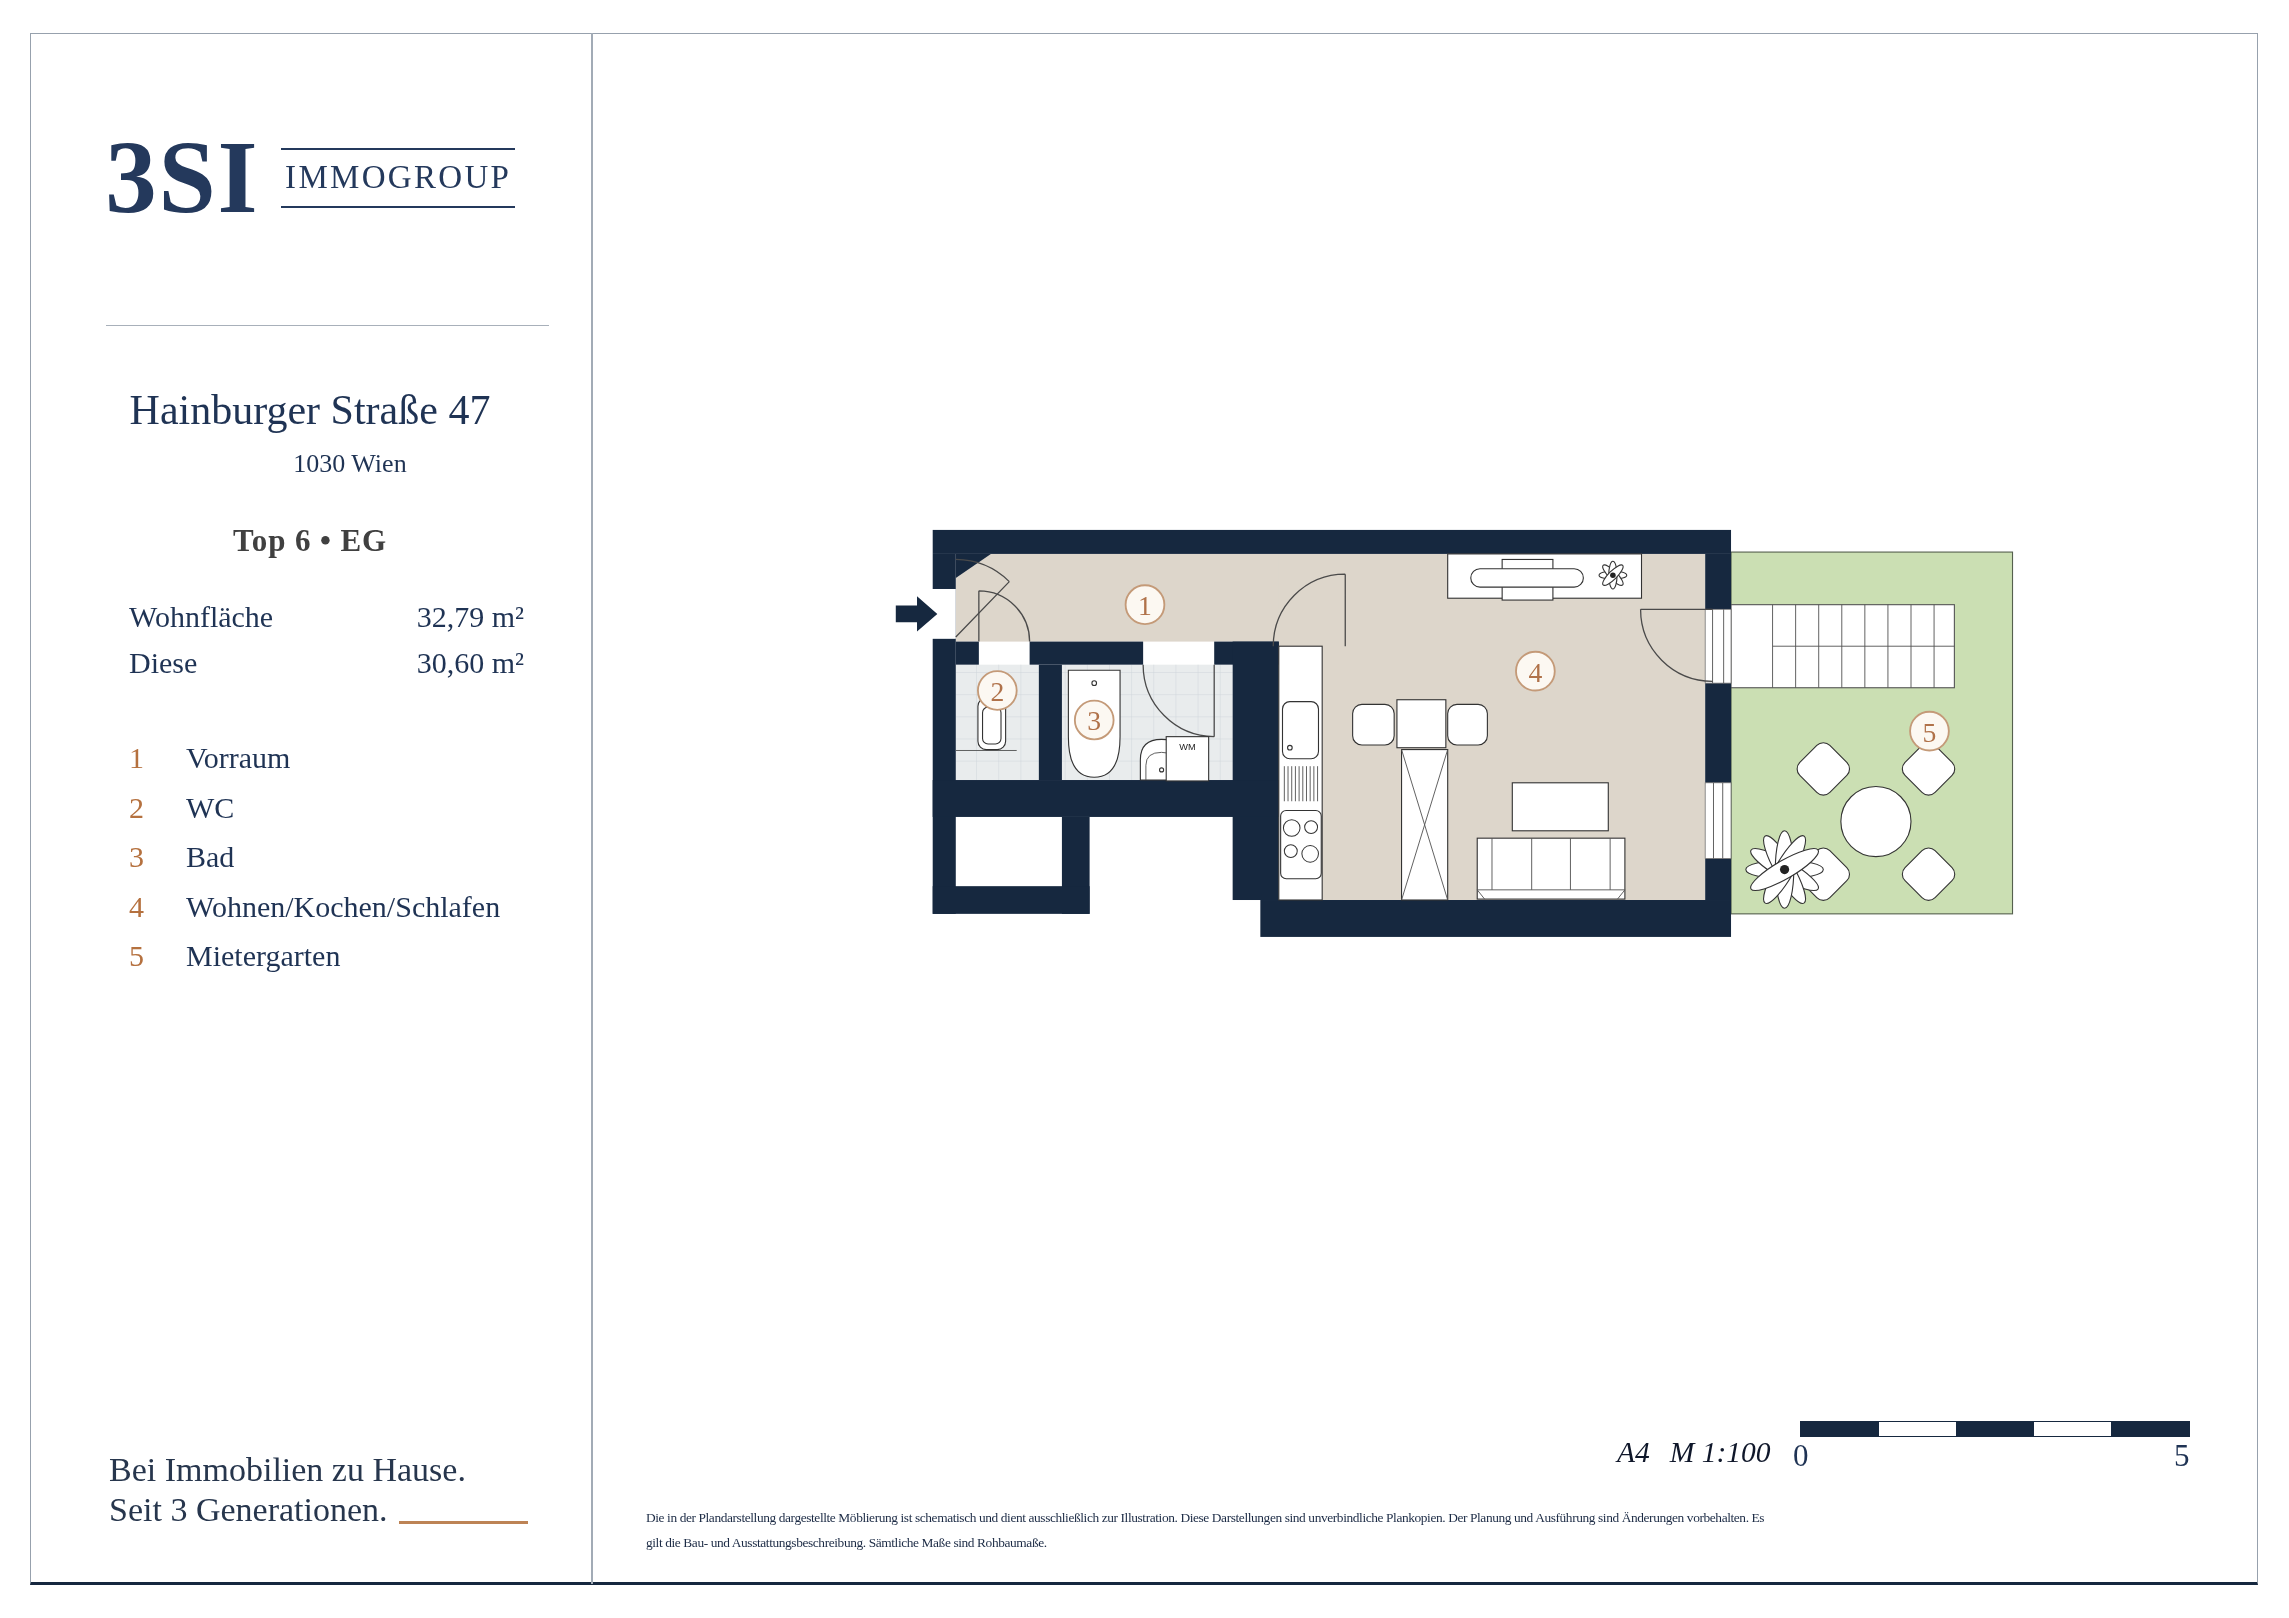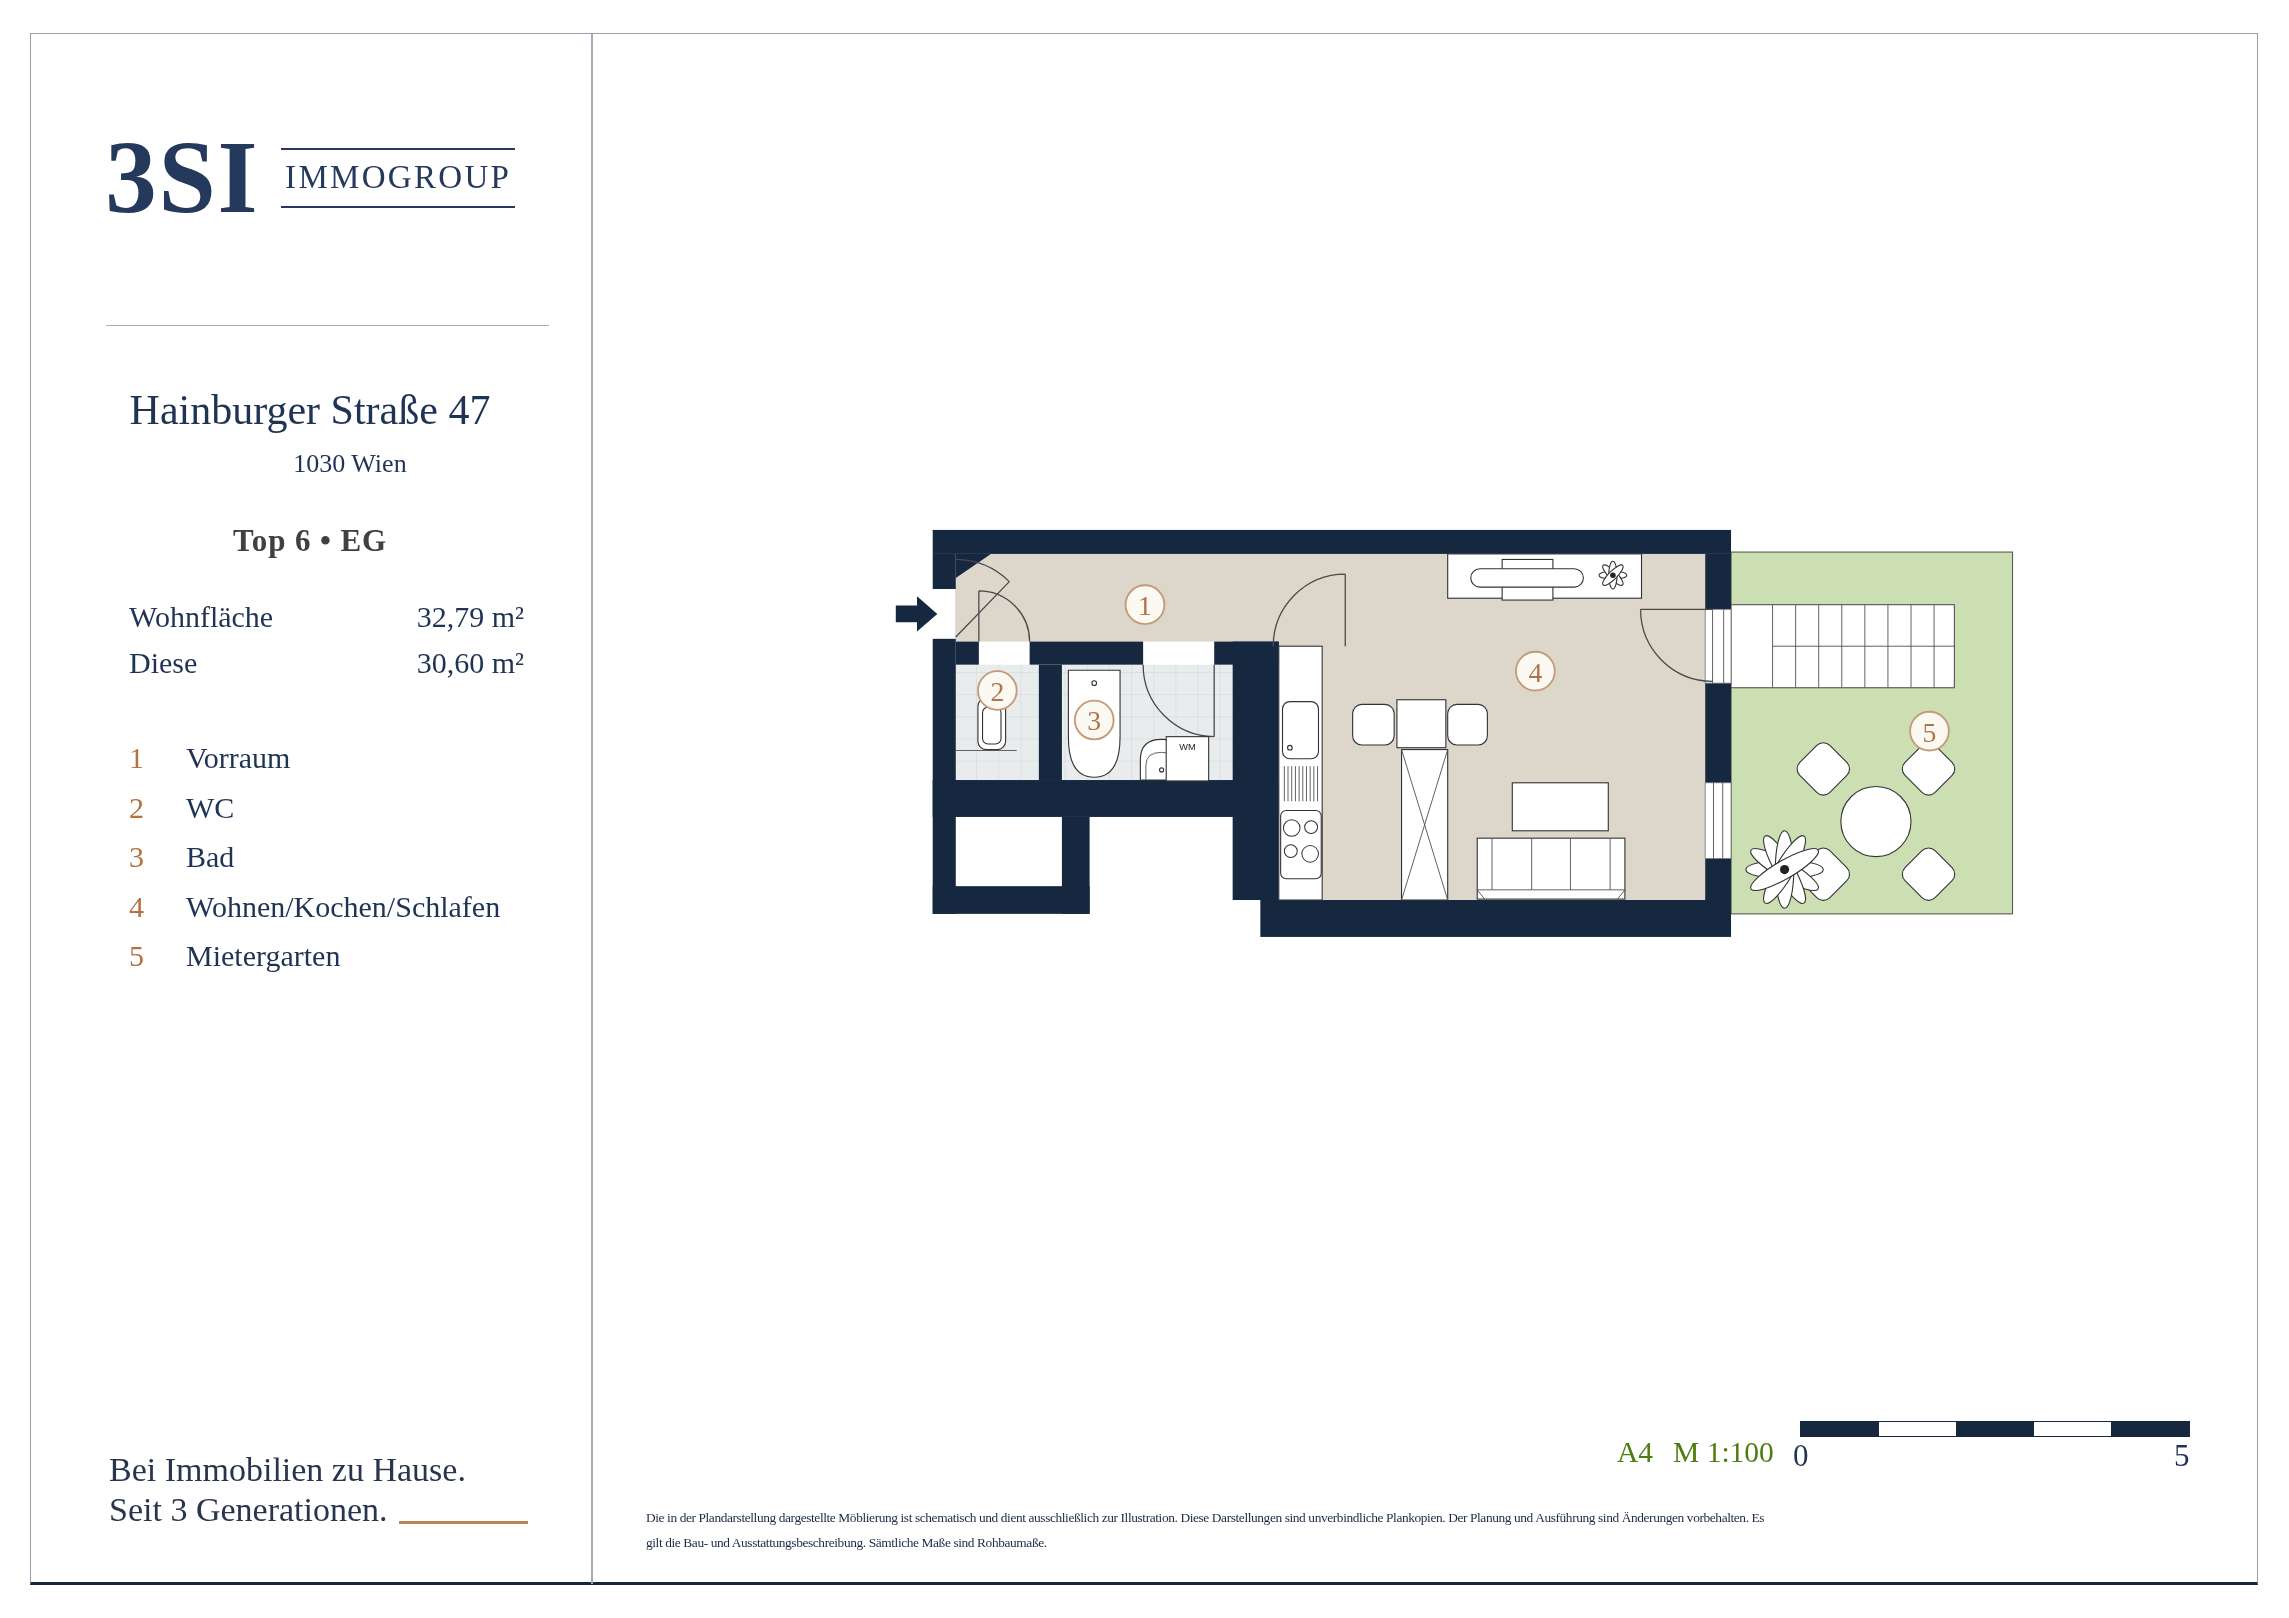--- a/index.html
+++ b/index.html
@@ -30,22 +30,22 @@
   .legend-num{width:57px;color:#b5713f;}
   .legend-label{color:#1f3354;}
   .tagline1{position:absolute;left:109px;top:1451px;font-size:34px;color:#27364d;}
   .tagline2{position:absolute;left:109px;top:1491px;font-size:34px;color:#27364d;}
   .bronze-rule{position:absolute;left:399px;top:1521px;width:129px;height:2.8px;background:#bd8355;}
 
   
   .plan-wrap{position:absolute;left:891px;top:517px;width:1154px;height:443px;}
 
   
-  .sheet-info{position:absolute;left:1617px;top:1436px;font-size:29.5px;color:#4d7c0f;
-              display:flex;gap:20px;}
+  .sheet-info{position:absolute;left:1617px;top:1436px;font-size:29.5px;color:#0f172a;
+              display:flex;gap:20px;font-style:italic;}
   .scale-bar{position:absolute;left:1800px;top:1421px;width:388px;height:14px;
              border:1.8px solid #16283f;display:flex;box-sizing:content-box;}
   .scale-bar .seg{flex:1 1 0;}
   .seg-dark{background:#16283f;}
   .seg-light{background:#ffffff;}
   .scale-0{position:absolute;left:1793px;top:1438px;font-size:31px;color:#1f3354;}
   .scale-5{position:absolute;left:2174px;top:1438px;font-size:31px;color:#1f3354;}
   .disclaimer{position:absolute;left:646px;top:1506px;width:1200px;font-size:13.4px;
               letter-spacing:-0.4px;line-height:1.85;color:#1c2b45;}
   .disclaimer div{white-space:nowrap;}

